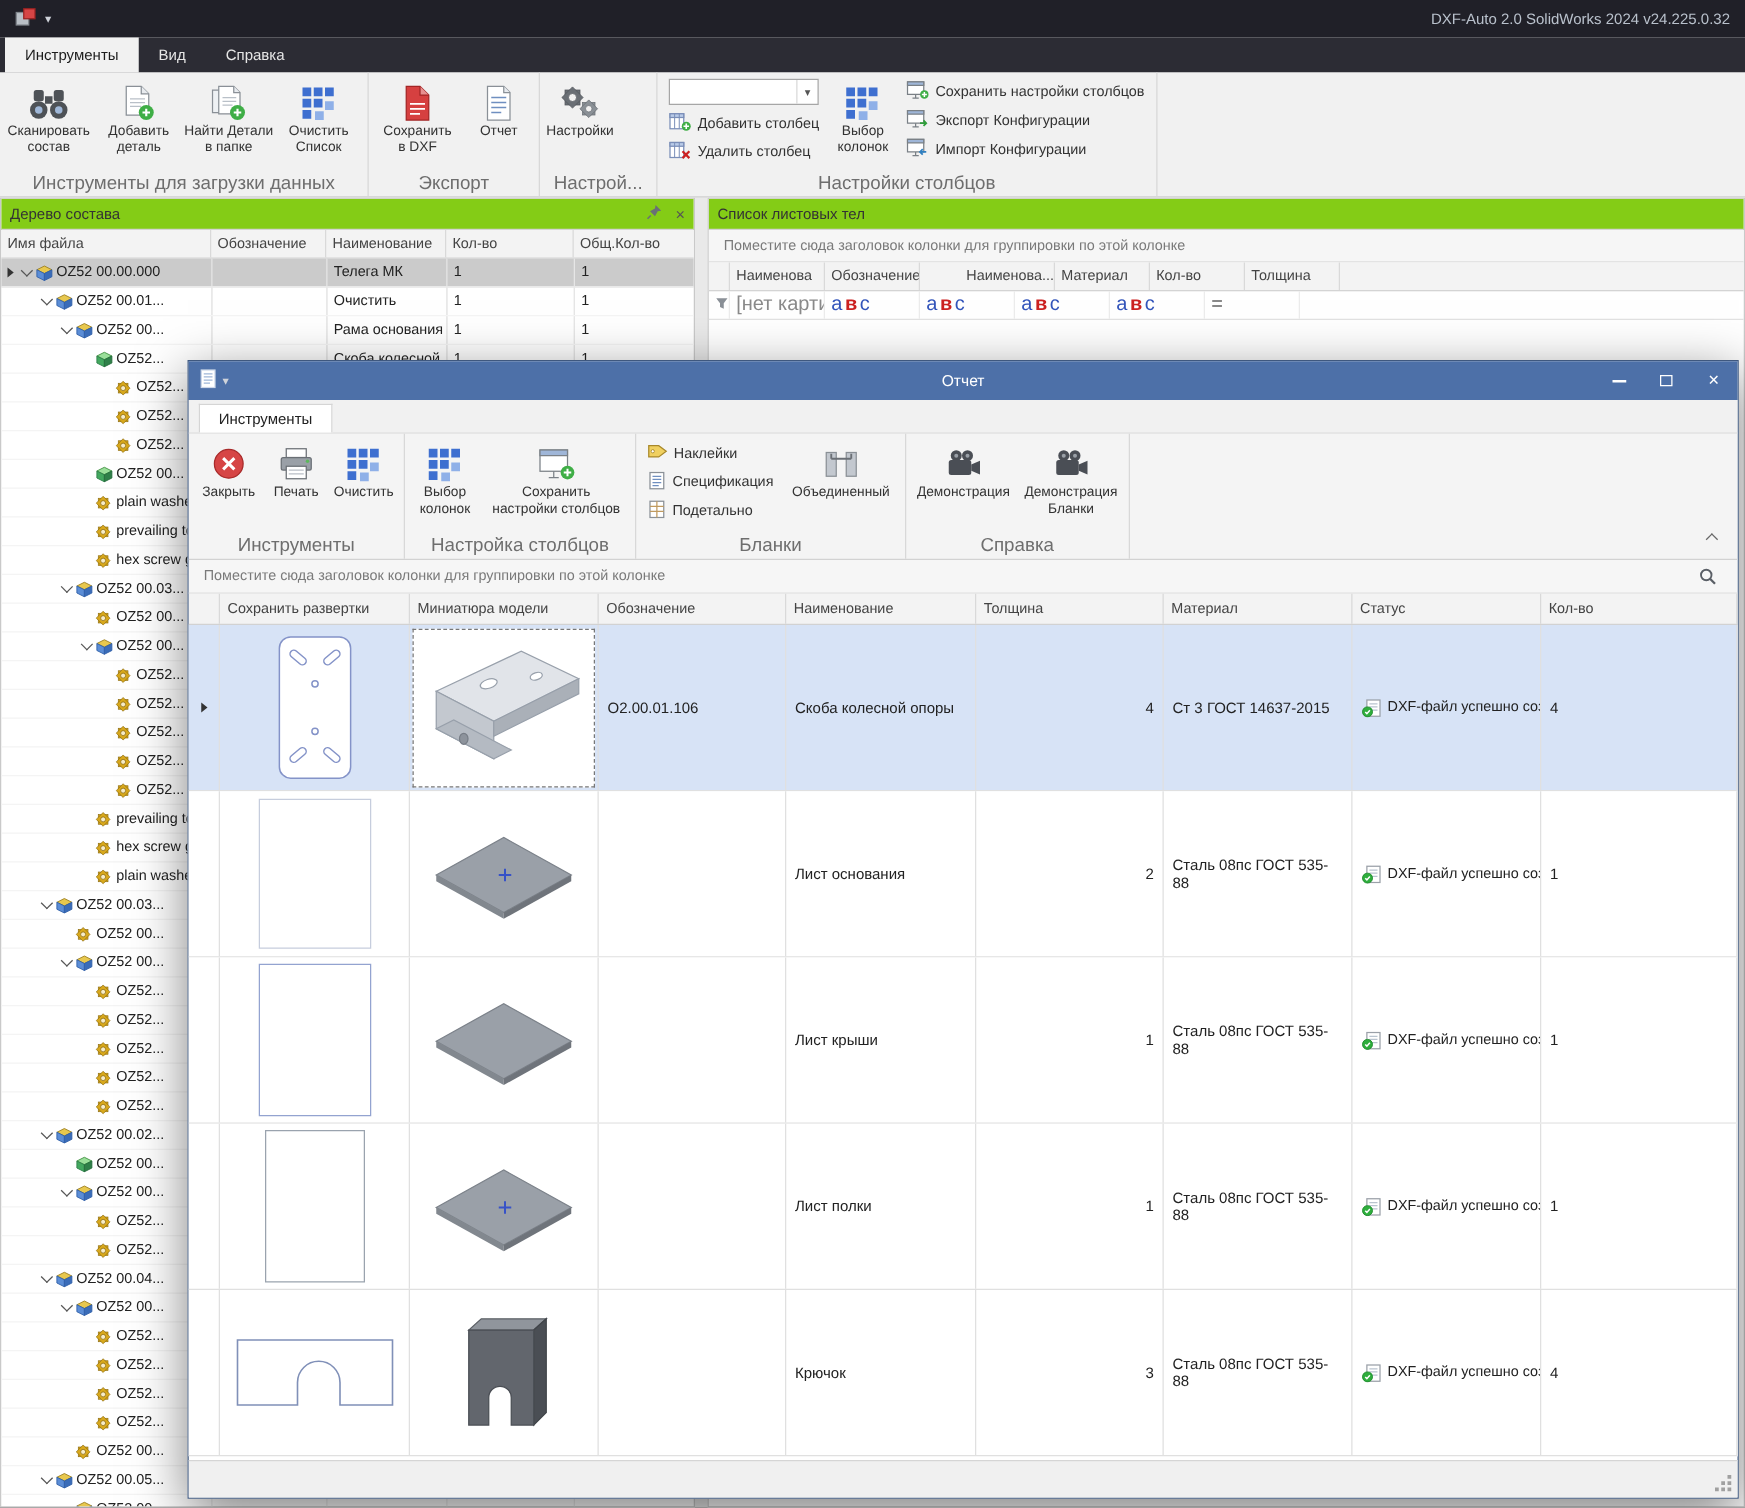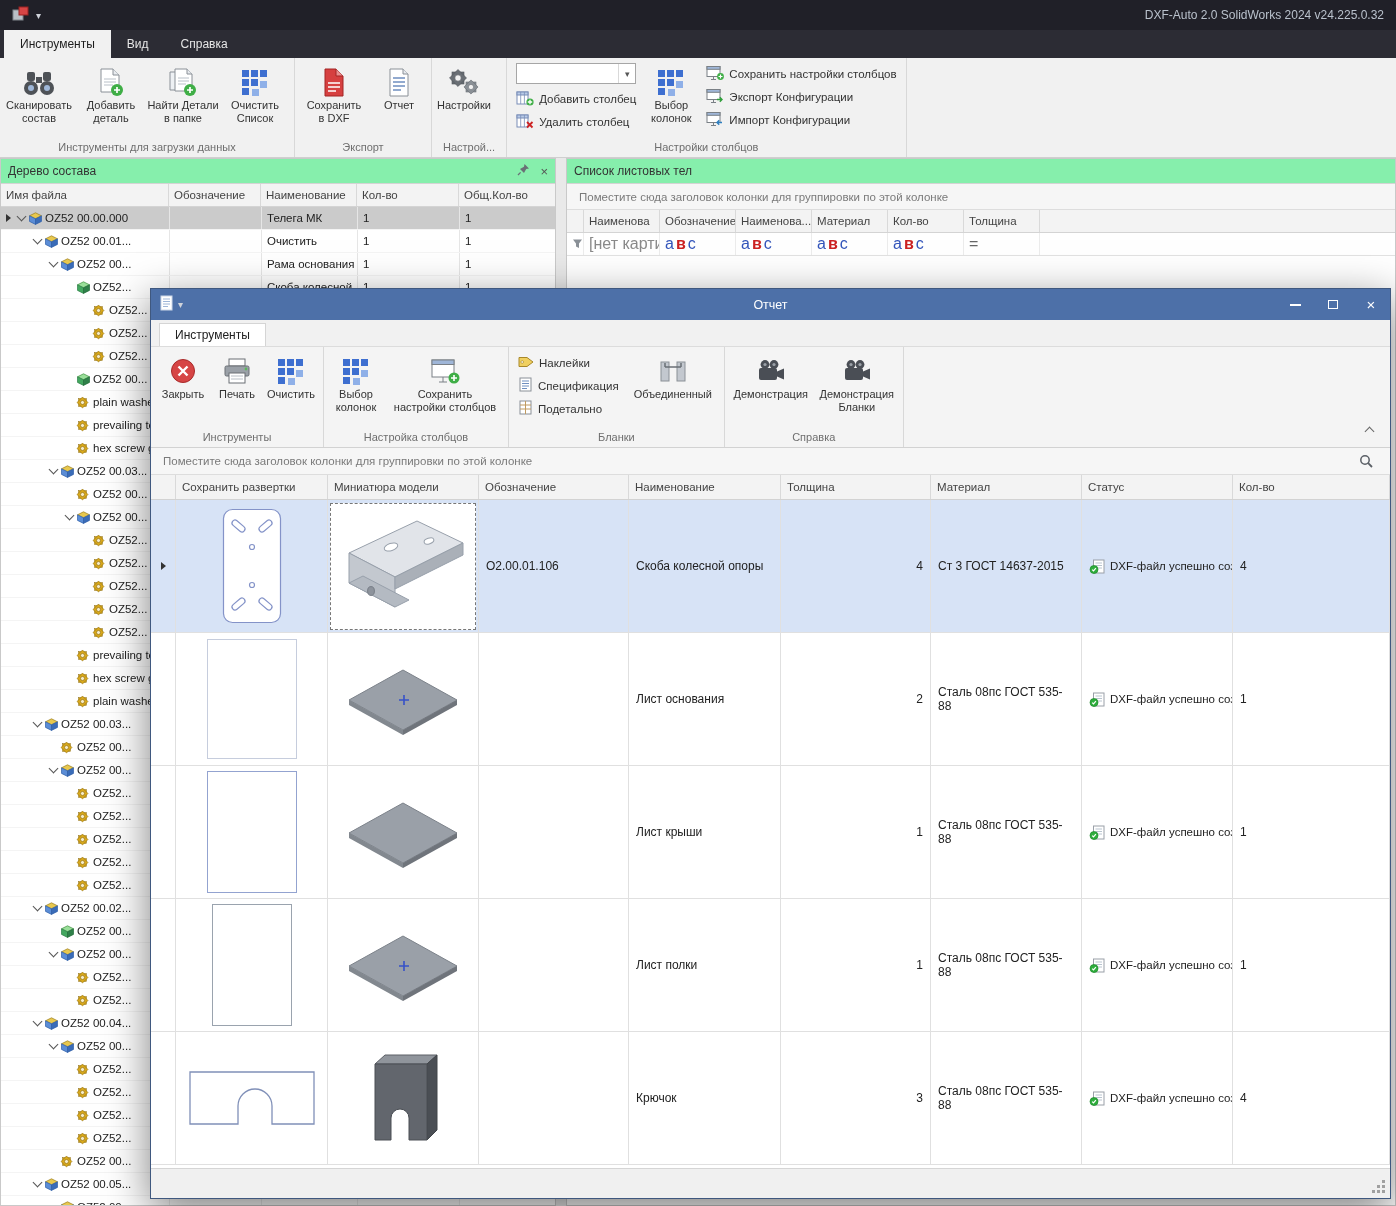--- a/index.html
+++ b/index.html
@@ -14,36 +14,36 @@
 
   
   .tabrow{position:absolute;top:30px;left:0;width:100%;height:28px;background:#2c2c34;display:flex;align-items:stretch;padding-left:4px}
   .tab{padding:0 16px;font-size:12px;color:#e6e6e6;display:flex;align-items:center;cursor:default}
   .tab.active{background:#f1f1f1;color:#1d1d1d}
 
   
   .ribbon{position:absolute;top:58px;left:0;width:100%;height:100px;background:#f1f1f1;border-bottom:1px solid #cfcfcf;display:flex}
   .rgroup{display:flex;flex-direction:column;border-right:1px solid #d8d8d8;padding:2px 3px 0}
   .rbody{flex:1;display:flex;align-items:stretch}
-  .rcap{height:18px;font-size:11px;color:#6e6e6e;text-align:center;line-height:16px;white-space:nowrap;padding:0 8px}
+  .rcap{height:18px;font-size:15px;color:#6e6e6e;text-align:center;line-height:16px;white-space:nowrap;padding:0 8px}
   .rfill{flex:1}
   .bigbtn{width:72px;display:flex;flex-direction:column;align-items:center;padding-top:5px;border-radius:3px;cursor:default}
   .bigbtn.w92{width:96px}.bigbtn.w84{width:86px}.bigbtn.w118{width:120px}.bigbtn.w56{width:58px}.bigbtn.w50{width:50px}
   .bicon{height:34px;display:flex;align-items:center;justify-content:center}
   .blabel{font-size:11px;line-height:13px;text-align:center;color:#333;white-space:pre-line}
   .smbtn{display:flex;align-items:center;gap:5px;font-size:11.5px;color:#333;height:23px;padding:0 6px;white-space:nowrap;cursor:default}
   .g4col{display:flex;flex-direction:column;justify-content:flex-start;padding-top:2px}
   .combo{width:120px;height:21px;background:#fff;border:1px solid #a6a6a6;display:flex;align-items:center;margin:1px 4px 3px 6px}
   .combo .arrowbox{margin-left:auto;width:17px;height:100%;display:flex;align-items:center;justify-content:center;border-left:1px solid #d9d9d9;color:#555;font-size:9px}
 
   
   .panel{position:absolute;top:158px;background:#fff;border:1px solid #c9c9c9;overflow:hidden}
   .tree-panel{left:0;width:556px;height:1048px}
   .sheet-panel{left:566px;width:830px;height:1048px}
-  .panel-head{height:25px;background:#86efac;border-bottom:1px solid #d4d4d4;display:flex;align-items:center;padding:0 7px;font-size:12px;color:#333}
+  .panel-head{height:25px;background:#84cc16;border-bottom:1px solid #d4d4d4;display:flex;align-items:center;padding:0 7px;font-size:12px;color:#333}
   .panel-tools{margin-left:auto;display:flex;gap:10px;align-items:center;color:#555}
   .closex{font-size:13px;color:#555;line-height:1}
 
   .tree-cols{height:23px;display:flex;background:#f3f3f3;border-bottom:1px solid #d4d4d4;font-size:11.5px;color:#444}
   .tcol{border-right:1px solid #d9d9d9;display:flex;align-items:center;padding:0 5px;overflow:hidden;white-space:nowrap}
   .tree-body{position:relative}
   .vline{position:absolute;top:0;bottom:0;width:1px;background:#ececec}
   .trow{height:23px;position:relative;display:flex;align-items:center;font-size:11.5px;border-bottom:1px solid #f4f4f4;white-space:nowrap}
   .trow.sel{background:#cbcbcb}
   .tmark{width:14px;display:flex;justify-content:center}
@@ -1018,21 +1018,21 @@
     <div class="panel-head">
       <span>Список листовых тел</span>
     </div>
     <div class="groupbar">
       <span>Поместите сюда заголовок колонки для группировки по этой колонке</span>
     </div>
     <div class="scols" id="sheet-cols">
         <div class="scol" style="width: 17px;"></div>
         <div class="scol" style="width: 76px;">Наименова</div>
         <div class="scol" style="width: 76px;">Обозначение</div>
-        <div class="scol" style="width: 76px;">Наименова...</div>
+        <div class="scol" style="width: 76px; margin-left: 32px;">Наименова...</div>
         <div class="scol" style="width: 76px;">Материал</div>
         <div class="scol" style="width: 76px;">Кол-во</div>
         <div class="scol" style="width: 76px;">Толщина</div>
         <div class="scol" style="flex: 1 1 0%; border-right: none;"></div>
       </div>
     <div class="sfilter" id="sheet-filter">
         <div class="fcell" style="width: 17px;">
           <span><svg width="11" height="11" viewBox="0 0 11 11">
               <path d="M1,1.5 H10 L7,5.5 V10 L4,8.6 V5.5 Z" fill="#8a9097"></path>
             </svg></span>

